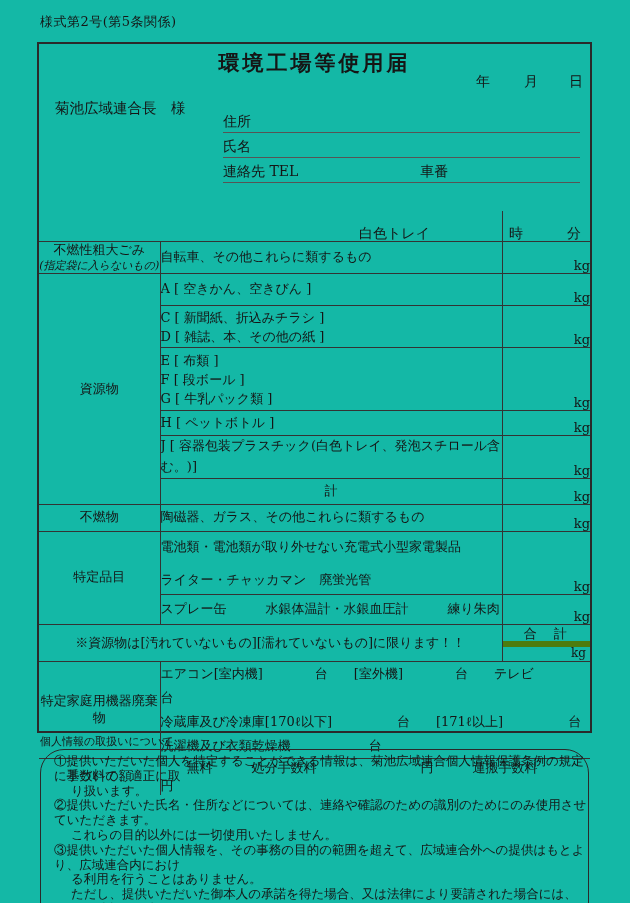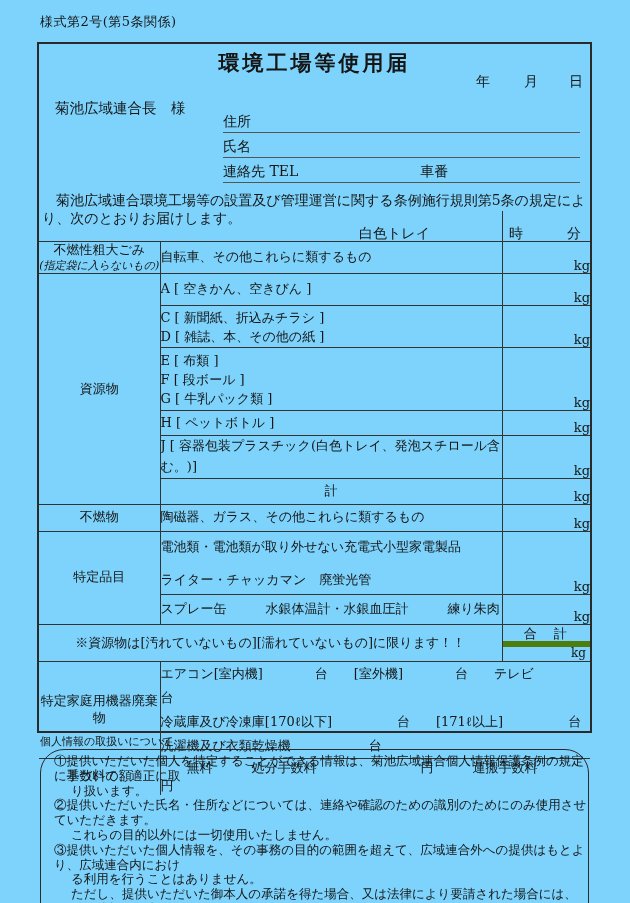--- a/index.html
+++ b/index.html
@@ -1,17 +1,17 @@
 <!DOCTYPE html>
 <html><head>
 <meta charset="utf-8">
 <style>
   html,body{margin:0;padding:0;background:#e8e8e8;}
   .sheet{
-    position:relative;width:630px;height:903px;background:#7dd3fc;
+    position:relative;width:630px;height:903px;background:#14b8a6;
     font-family:"DejaVu Serif", serif;color:#151515;overflow:hidden;
   }
   .form-label{position:absolute;left:40px;top:13px;font-size:13px;letter-spacing:.5px;}
   .form-box{
     position:absolute;left:37px;top:42px;width:555px;height:691px;
     border:2px solid #2a2a2a;box-sizing:border-box;
   }
   .form-title{position:absolute;left:0;top:5px;width:100%;text-align:center;
     font-size:21px;font-weight:bold;letter-spacing:3px;}
   .date-y{position:absolute;left:437px;top:29px;font-size:14px;}
@@ -79,24 +79,20 @@
       <span>氏名</span>
     </div>
     <div class="field-row fr-address">
       <span>住所</span>
     </div>
     <div class="field-row fr-contact">
       <span>連絡先 TEL</span>
       <span class="vehicle-label">車番</span>
     </div>
 
-    <div class="intro">
-      <div>　菊池広域連合環境工場等の設置及び管理運営に関する条例施行規則第5条の規定によ</div>
-      <div>り、次のとおりお届けします。</div>
-    </div>
 
     <span class="arrival-label">白色トレイ</span>
     <span class="arrival-hour">時</span>
     <span class="arrival-min">分</span>
     <div class="time-tick"></div>
 
     <table class="main">
       <colgroup>
           <col style="width:121px">
           <col style="width:342px">

